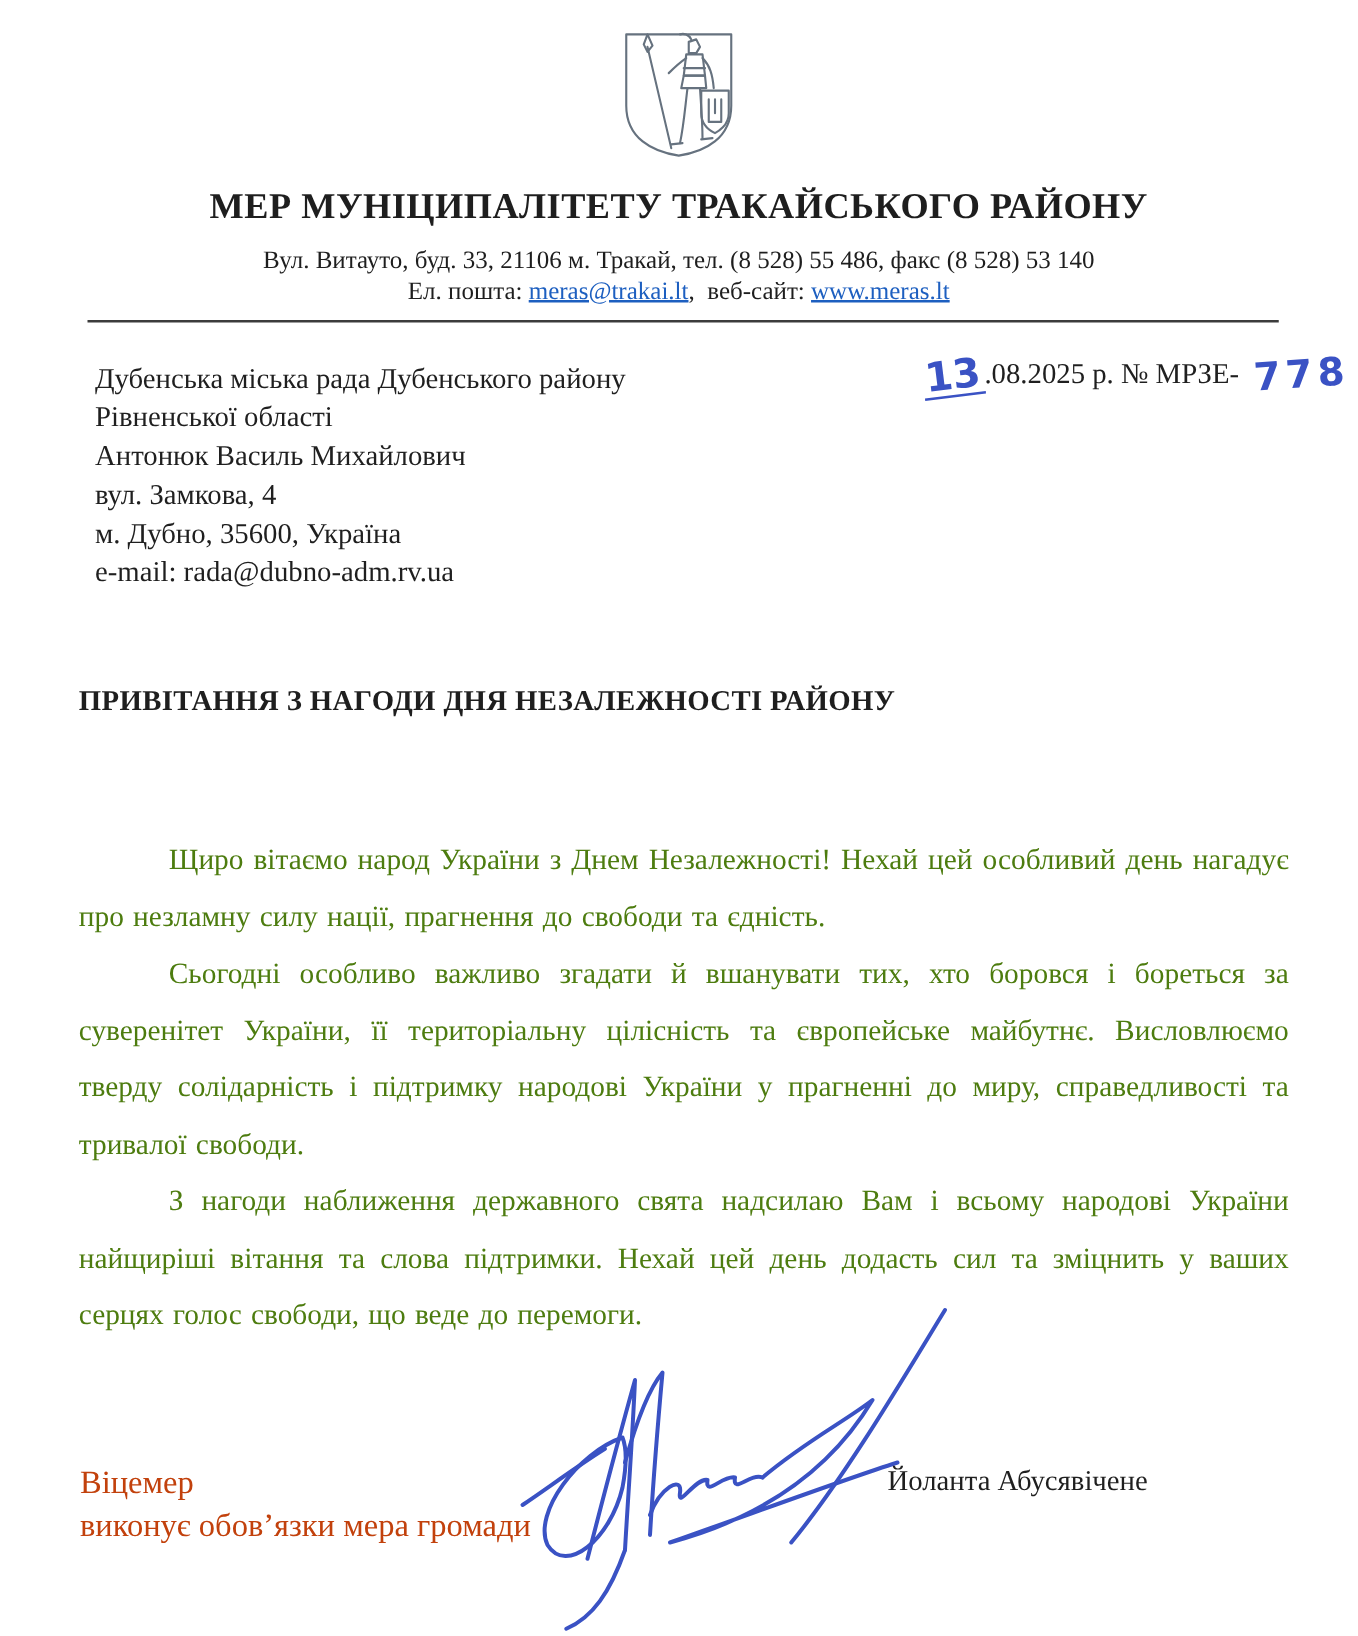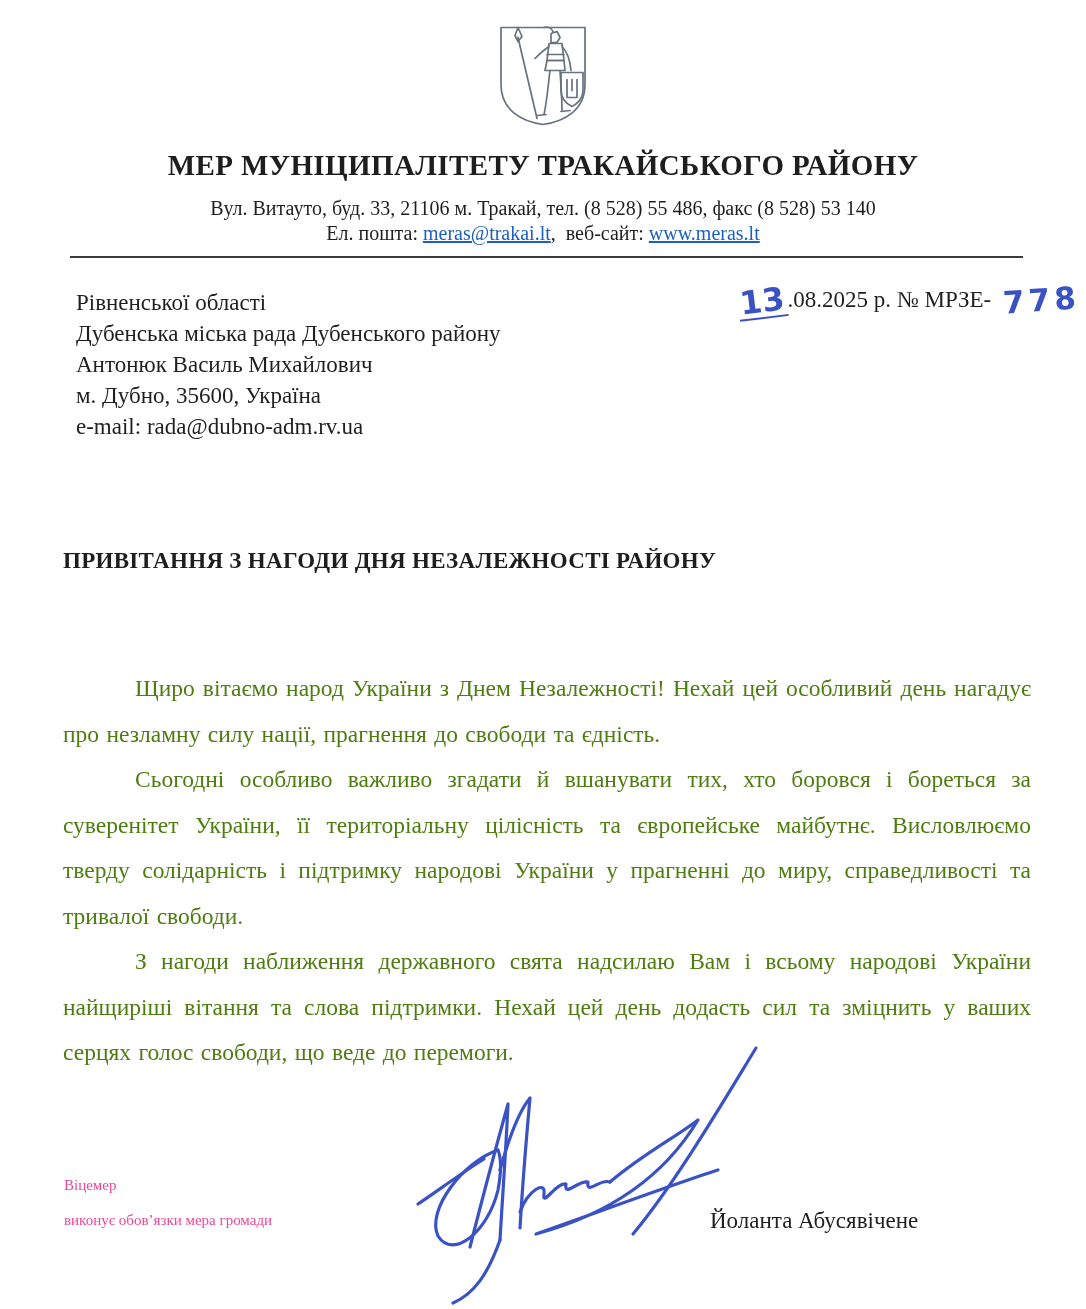--- a/index.html
+++ b/index.html
@@ -48,22 +48,22 @@
     font-size:23px; font-weight:bold; letter-spacing:0.3px; color:#1e1e1e;
   }
   .body-text {
     position:absolute; top:666px; left:63px; width:968px;
     font-size:23.5px; line-height:45.5px; text-align:justify; color:#4d7c0f;
     word-spacing:1.5px;
   }
   .body-text p { margin:0; text-indent:72px; }
 
   
-  .sig-pos { position:absolute; top:1168px; left:64px; font-size:15px; line-height:35px; color:#ec4899; }
-  .sig-name { position:absolute; top:1172px; left:710px; font-size:23px; color:#1f1f1f;margin-top:36px; }
+  .sig-pos { position:absolute; top:1168px; left:64px; font-size:26px; line-height:35px; color:#c2410c; }
+  .sig-name { position:absolute; top:1172px; left:710px; font-size:23px; color:#1f1f1f; }
   .sig-scrawl { position:absolute; left:408px; top:1042px; width:365px; height:265px; }
   .sig-scrawl path { fill:none; stroke:#3a52c4; stroke-width:3.2; stroke-linecap:round; stroke-linejoin:round; }
 </style>
 </head>
 <body>
 
 <div class="page">
 
   <div class="emblem">
     <svg viewBox="0 0 92 103" role="img" aria-label="coat-of-arms-of-trakai-knight-with-spear-and-shield">
@@ -90,23 +90,24 @@
     </svg>
   </div>
 
   <h1 class="sender-title">МЕР МУНІЦИПАЛІТЕТУ ТРАКАЙСЬКОГО РАЙОНУ</h1>
   <p class="sender-address">Вул. Витауто, буд. 33, 21106 м. Тракай, тел. (8 528) 55 486, факс (8 528) 53 140</p>
   <p class="sender-contacts"><span>Ел. пошта:</span>&nbsp;<a class="link">meras@trakai.lt</a><span>,</span>&nbsp;&nbsp;<span>веб-сайт:</span>&nbsp;<a class="link">www.meras.lt</a></p>
 
   <div class="rule"></div>
 
   <div class="recipient">
+    <div>Дубенська міська рада Дубенського району</div>
     <div>Рівненської області</div>
-    <div>Дубенська міська рада Дубенського району</div>
     <div>Антонюк Василь Михайлович</div>
+    <div>вул. Замкова, 4</div>
     <div>м. Дубно, 35600, Україна</div>
     <div>e-mail: rada@dubno-adm.rv.ua</div>
   </div>
 
   <div class="ref"><span class="hand hand-day">13</span><span>.08.2025 р. № МРЗЕ-</span><span class="hand hand-num">778</span></div>
 
   <h2 class="subject">ПРИВІТАННЯ З НАГОДИ ДНЯ НЕЗАЛЕЖНОСТІ РАЙОНУ</h2>
 
   <div class="body-text">
     <p>Щиро вітаємо народ України з Днем Незалежності! Нехай цей особливий день нагадує про незламну силу нації, прагнення до свободи та єдність.</p>

